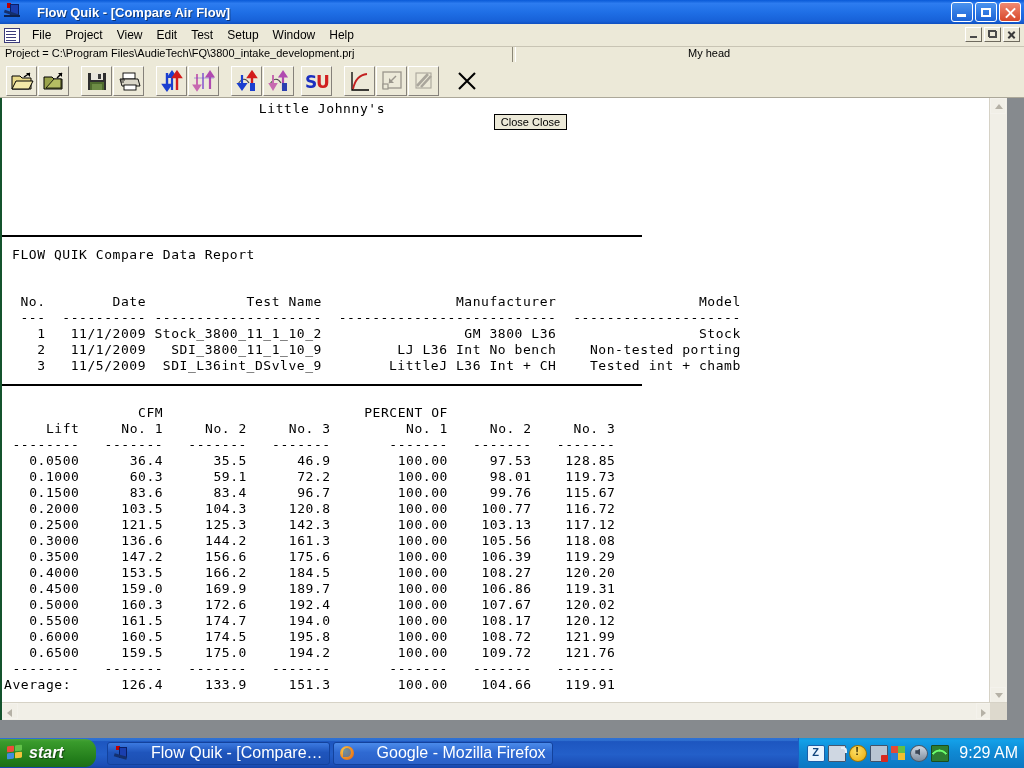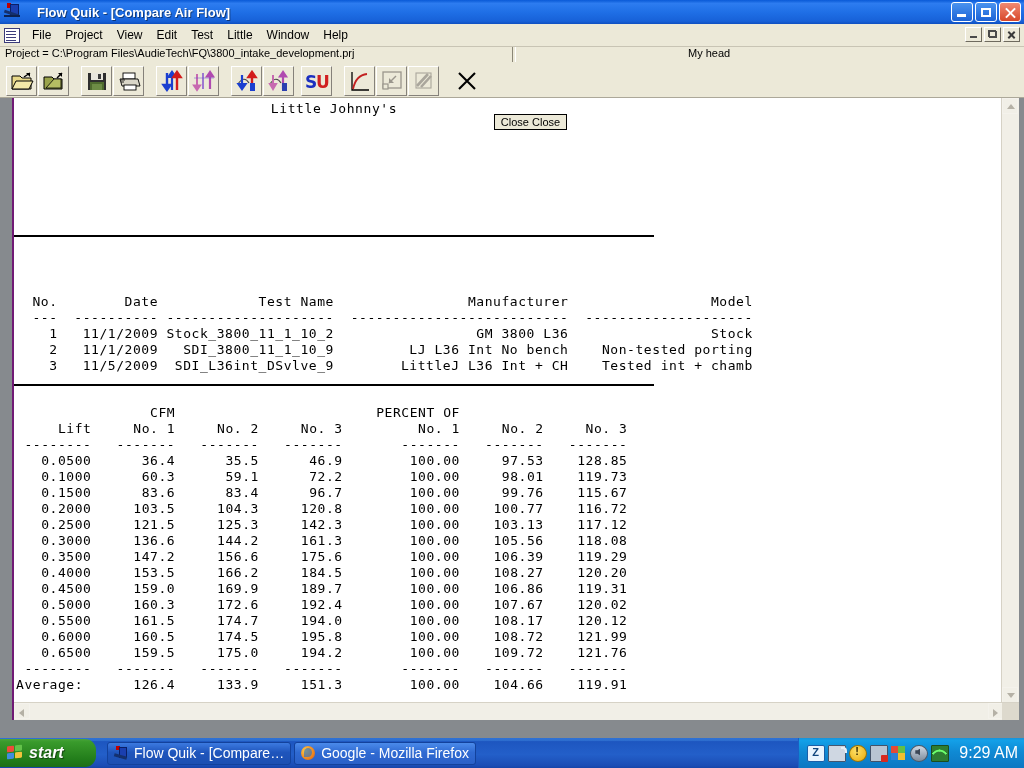--- a/index.html
+++ b/index.html
@@ -86,22 +86,22 @@
   }
   .tb-gap{width:11px;flex:0 0 auto;}
   .tb-gap-sm{width:6px;flex:0 0 auto;}
   .tbtn svg{position:absolute;left:3px;top:3px;}
 
   
   .client{
     position:absolute;left:0;top:98px;width:1024px;height:640px;background:#868a8e;
   }
   .report{
-    position:absolute;left:12px;top:0;width:1007px;height:622px;background:#fff;
-    border-left:2px solid #701a75;box-sizing:border-box;overflow:hidden;
+    position:absolute;left:0;top:0;width:1007px;height:622px;background:#fff;
+    border-left:2px solid #14532d;box-sizing:border-box;overflow:hidden;
   }
   .rpt-head{position:relative;height:36px;}
   .rpt-title{
     position:absolute;left:0;top:3px;width:640px;text-align:center;
     font-family:"DejaVu Sans Mono","Liberation Mono",monospace;font-size:13px;color:#000;
     letter-spacing:.6px;
   }
   .close-window{
     position:absolute;left:494px;top:115px;width:73px;height:16px;
     background:#ece9d8;border:1px solid #000;font-size:11px;color:#000;
@@ -161,21 +161,21 @@
     color:#fff;font-size:16px;font-style:italic;font-weight:bold;margin-left:5px;
     text-shadow:1px 1px 1px rgba(0,0,0,.5);
   }
   .tasks{display:flex;align-items:center;margin-left:11px;gap:3px;}
   .task{
     height:23px;min-width:155px;display:flex;align-items:center;
     background:linear-gradient(to bottom,#4b8bea,#2f6ad2 45%,#2a60c8);
     border:1px solid #13429c;border-radius:3px;padding:0 6px;box-sizing:border-box;
   }
   .task.active{background:linear-gradient(to bottom,#3c7ae0,#1f55bc 45%,#1c4fb2);}
-  .task .tl{color:#fff;font-size:14px;margin-left:5px;white-space:nowrap;overflow:hidden;text-overflow:ellipsis;}
+  .task .tl{color:#fff;font-size:16px;margin-left:22px;white-space:nowrap;overflow:hidden;text-overflow:ellipsis;}
   .task-ico{width:15px;height:14px;position:relative;flex:0 0 auto;}
   .ti-flow .b{position:absolute;left:5px;top:1px;width:6px;height:9px;background:#1a3fb0;border:1px solid #0a1f66;}
   .ti-flow .r{position:absolute;left:2px;top:0;width:4px;height:4px;background:#c00000;}
   .ti-flow .a{position:absolute;left:0;top:9px;width:13px;height:3px;background:#14306e;transform:rotate(16deg);}
   .ti-ff{width:14px;height:14px;border-radius:50%;background:radial-gradient(circle at 35% 35%,#ffd24a,#f08a22 55%,#d85a12);position:relative;}
   .ti-ff:after{content:"";position:absolute;left:3px;top:2px;width:8px;height:9px;border-radius:50% 50% 50% 0;background:#2b6fc4;opacity:.65;}
   .tray{
     margin-left:auto;height:30px;display:flex;align-items:center;padding:0 6px 0 8px;
     background:linear-gradient(to bottom,#1a92d8 0%,#13a0e8 8%,#0f8ad4 45%,#0d77c2 100%);
     border-left:1px solid #1b5fc4;
@@ -234,21 +234,21 @@
         <i></i>
         <i></i>
         <i></i>
         <i></i>
       </div>
     <div class="mi">File</div>
     <div class="mi">Project</div>
     <div class="mi">View</div>
     <div class="mi">Edit</div>
     <div class="mi">Test</div>
-    <div class="mi">Little</div>
+    <div class="mi">Setup</div>
     <div class="mi">Window</div>
     <div class="mi">Help</div>
     <div class="mdi-buttons">
       <div class="mdi-btn">
           <div class="m-min"></div>
         </div>
       <div class="mdi-btn">
           <div class="m-max"></div>
         </div>
       <div class="mdi-btn">
@@ -371,20 +371,21 @@
 
   <div class="client">
     <div class="report">
 
       <div class="rpt-head">
         <div class="rpt-title">Little Johnny's</div>
       </div>
 
       <div class="hr-top"></div>
 
+      <div class="blk mono" id="rpt-label">FLOW QUIK Compare Data Report</div>
 
       <div class="blk mono" id="tests-block"> No.        Date            Test Name                Manufacturer                 Model
  ---  ---------- --------------------  --------------------------  --------------------
    1   11/1/2009 Stock_3800_11_1_10_2                 GM 3800 L36                 Stock
    2   11/1/2009   SDI_3800_11_1_10_9         LJ L36 Int No bench    Non-tested porting
    3   11/5/2009  SDI_L36int_DSvlve_9        LittleJ L36 Int + CH    Tested int + chamb</div>
 
       <div class="hr-mid"></div>
 
       <div class="blk mono" id="data-block">                CFM                        PERCENT OF

